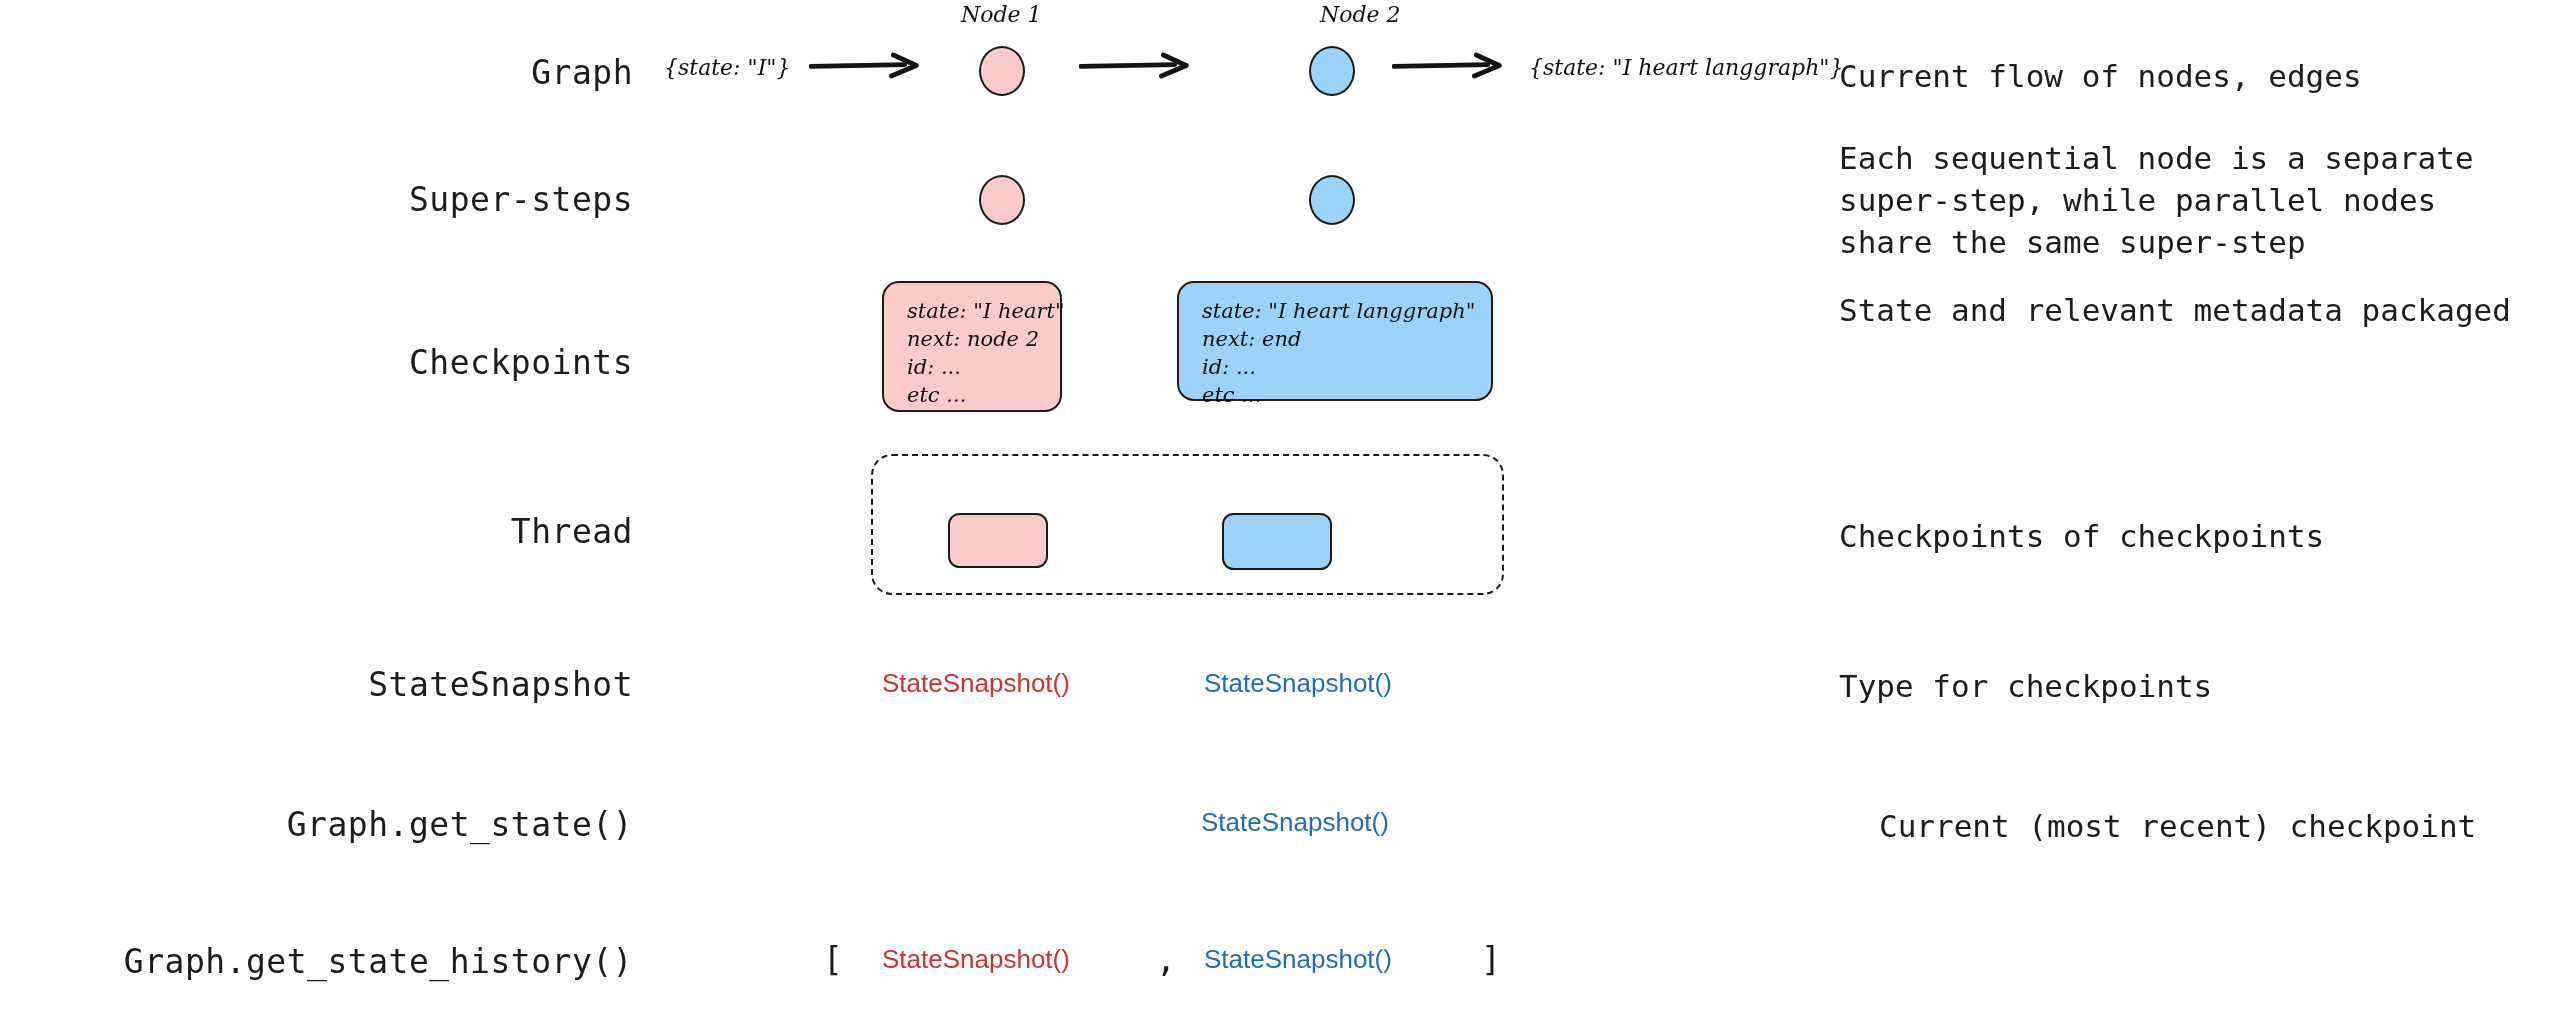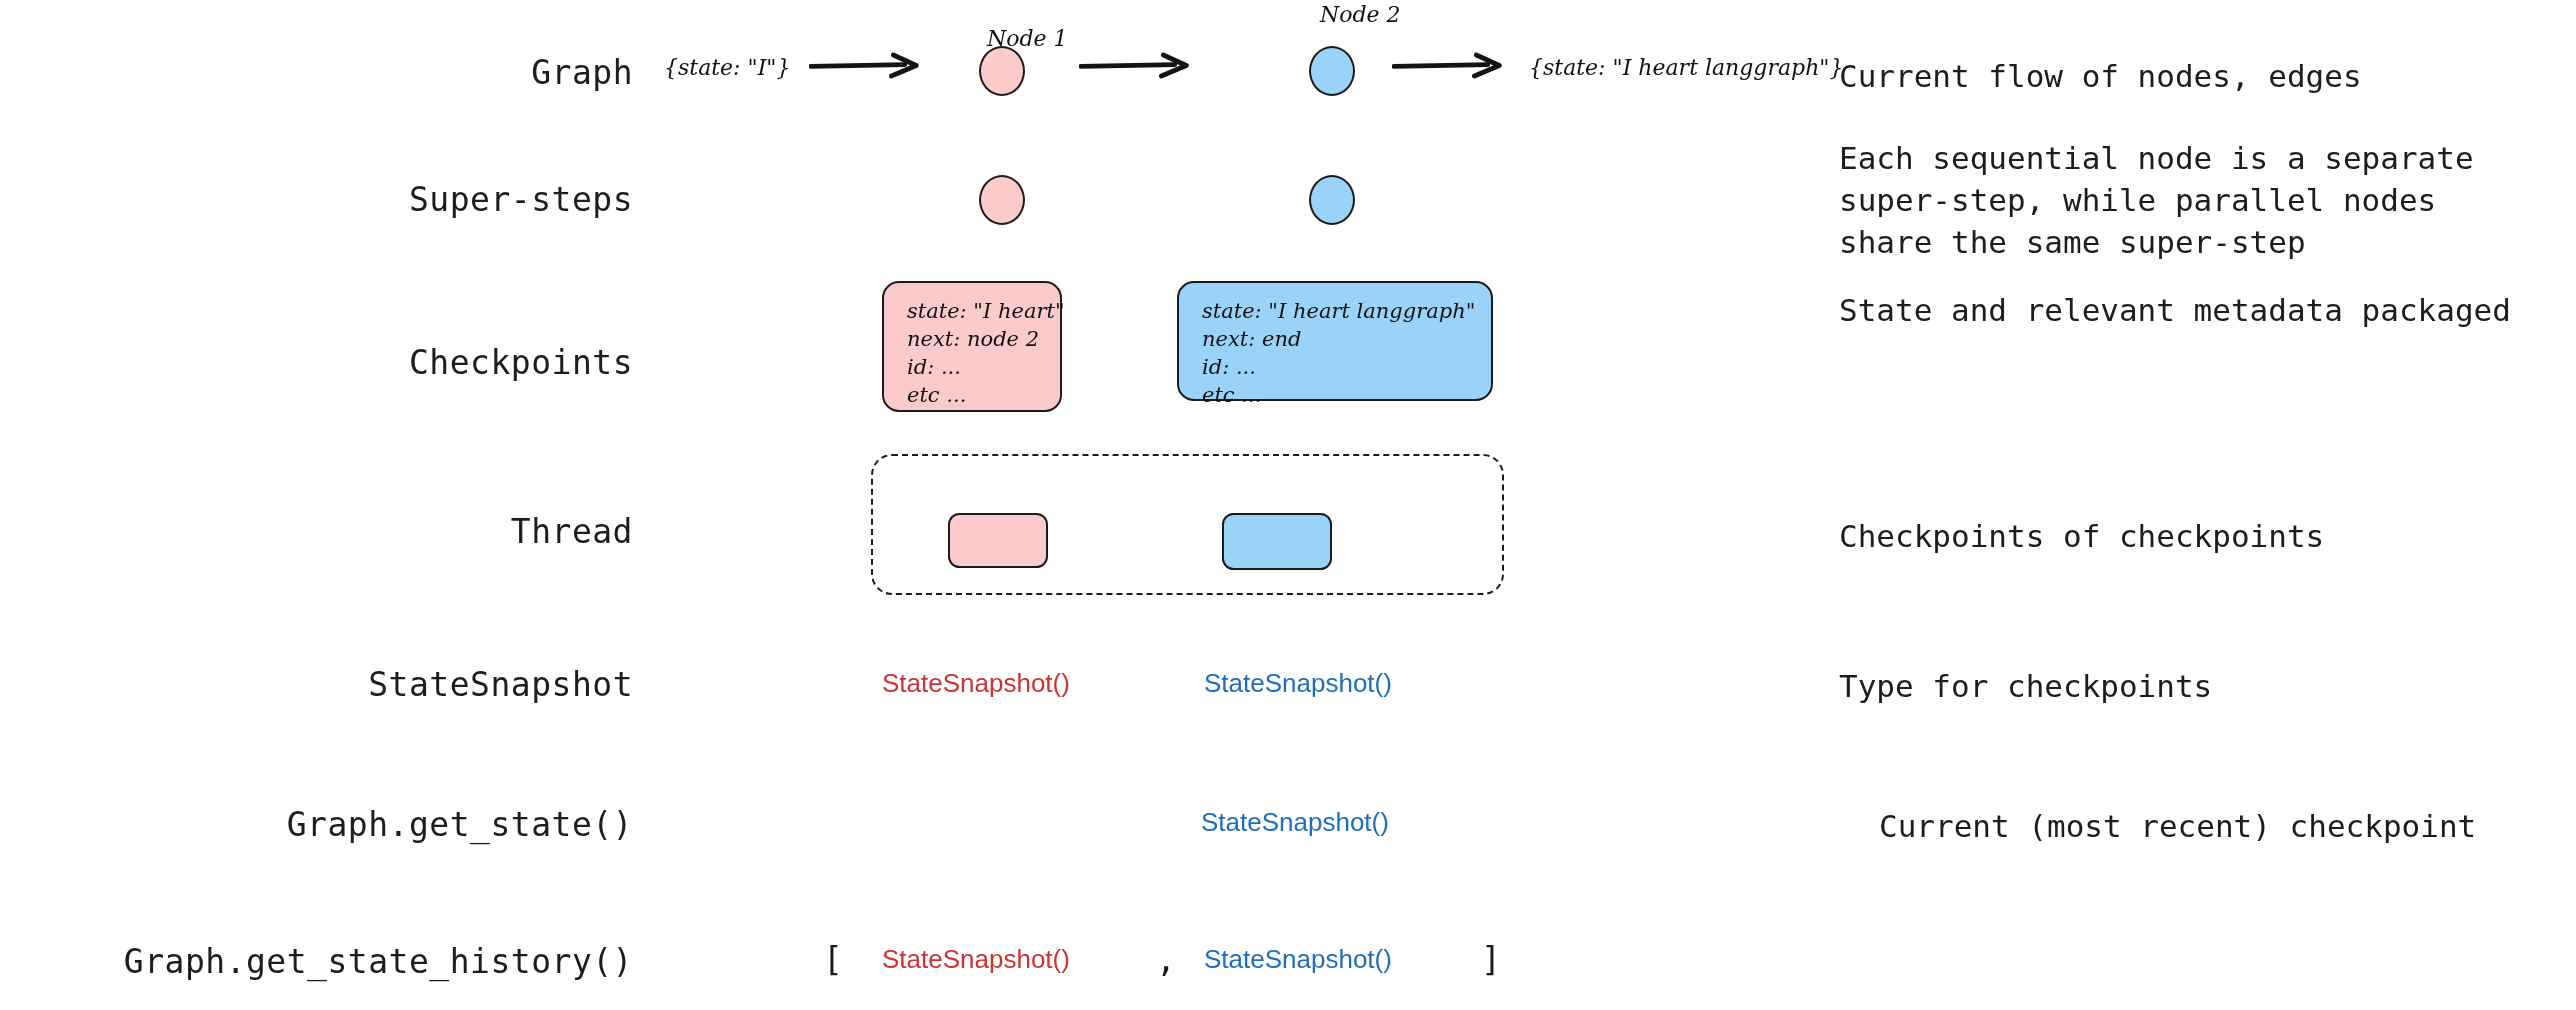--- a/index.html
+++ b/index.html
@@ -141,21 +141,21 @@
 
   <div class="hand" style="position:absolute; left:664px; top:55px;">{state: "I"}</div>
 
   <div class="arrow" style="left:809px; top:52px;">
     <svg width="115" height="27" viewBox="0 0 120 28">
       <path d="M2,15 L100,13" stroke="#141414" stroke-width="5" fill="none" stroke-linecap="round"></path>
       <path d="M88,3 L112,14 L86,25" stroke="#141414" stroke-width="5" fill="none" stroke-linecap="round" stroke-linejoin="round"></path>
     </svg>
   </div>
 
-  <div class="node-caption" style="left:987px; top:1.9px;margin-top:24px;">Node 1</div>
+  <div class="node-caption" style="left:961px; top:1.9px;">Node 1</div>
   <div class="node-circle node-pink" style="left:979px; top:46px;"></div>
 
   <div class="arrow" style="left:1079px; top:52px;">
     <svg width="115" height="27" viewBox="0 0 120 28">
       <path d="M2,15 L100,13" stroke="#141414" stroke-width="5" fill="none" stroke-linecap="round"></path>
       <path d="M88,3 L112,14 L86,25" stroke="#141414" stroke-width="5" fill="none" stroke-linecap="round" stroke-linejoin="round"></path>
     </svg>
   </div>
 
   <div class="node-caption" style="left:1320px; top:1.9px;">Node 2</div>

